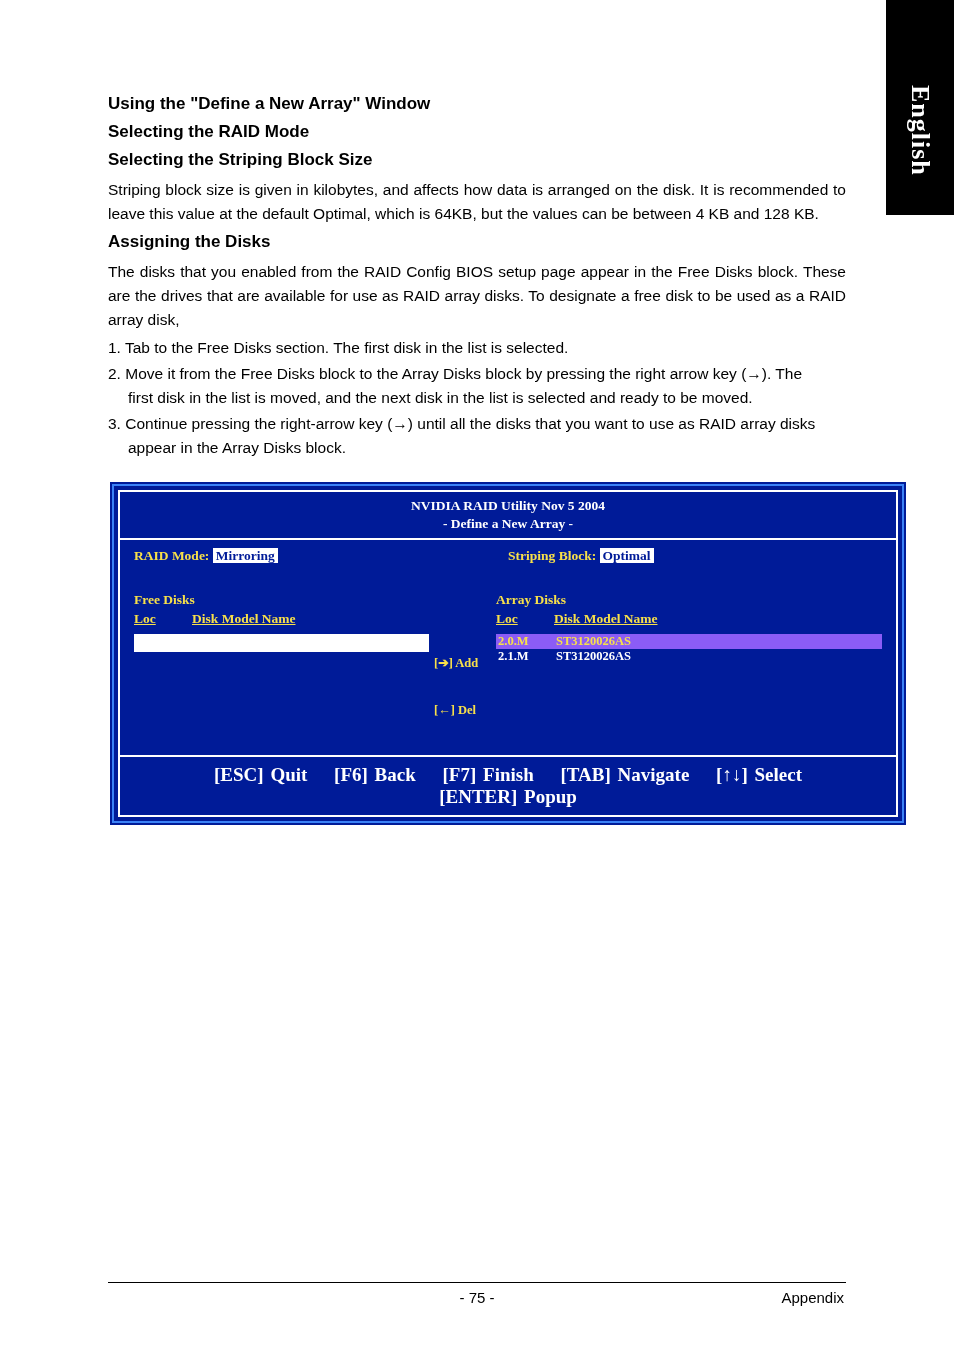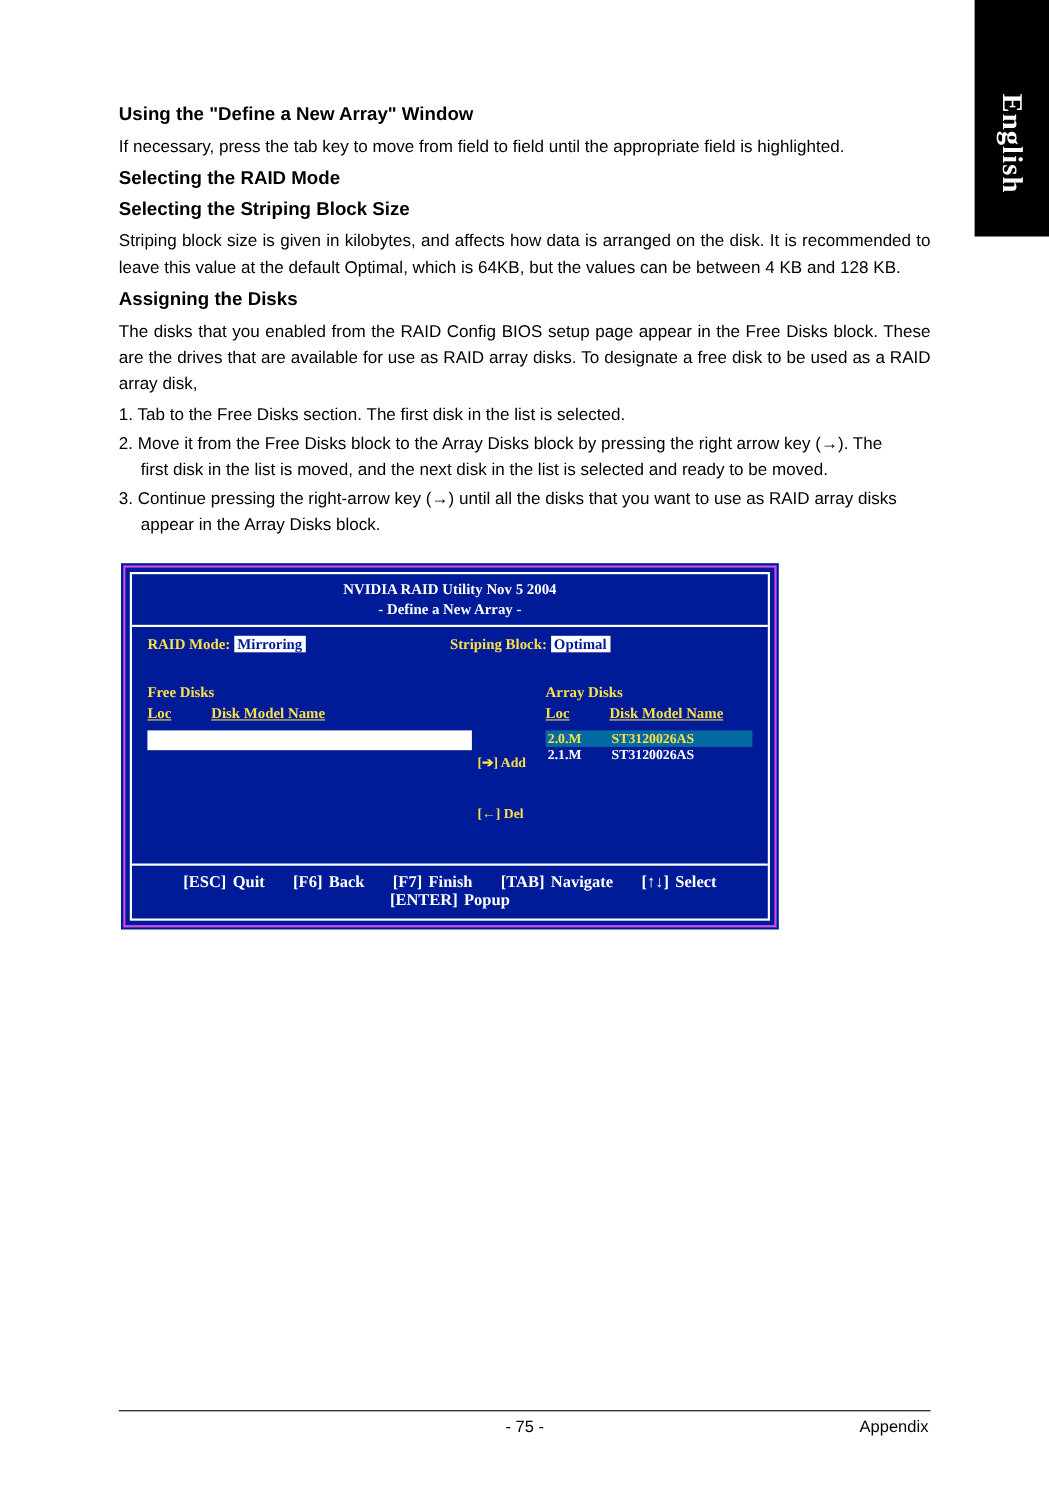--- a/index.html
+++ b/index.html
@@ -57,23 +57,23 @@
     text-indent: -20px;
     margin-bottom: 2px;
   }
   .content .list-item .cont {
     display: block;
     text-indent: 0;
   }
 
   .bios-window {
     margin-top: 24px;
-    width: 594px;
+    width: 792px;
     margin-left: 4px;
-    border: 2px solid #d946ef;
+    border: 2px solid #3b82f6;
     outline: 2px solid #001b98;
     background: #001b98;
     color: #fff;
     font-family: "Times New Roman", serif;
     font-size: 13.5px;
     font-weight: bold;
   }
   .bios-inner {
     border: 2px solid #fff;
     margin: 4px;
@@ -117,35 +117,35 @@
     margin-top: 7px;
     min-height: 85px;
   }
   .disk-row {
     display: flex;
     font-size: 12.5px;
     padding: 0 2px;
   }
   .disk-row .loc { width: 58px; }
   .disk-row.sel {
-    background: #0369a1;
+    background: #8b5cf6;
     color: #f7e04a;
   }
   .free-area-box {
     background: #fff;
     height: 18px;
     width: 295px;
     margin-top: 7px;
   }
 
   .bios-footer {
     border-top: 2px solid #fff;
     padding: 7px 4px;
     text-align: center;
-    font-size: 15px;
+    font-size: 19px;
     word-spacing: 2px;
   }
   .bios-footer span { margin: 0 10px; white-space: nowrap;}
 
   .page-footer {
     position: absolute;
     left: 108px;
     bottom: 48px;
     width: 738px;
     border-top: 1px solid #000;
@@ -159,21 +159,20 @@
 </style>
 </head>
 <body>
 
 <div class="side-tab">
   <span>English</span>
 </div>
 
 <div class="content">
   <h2>Using the "Define a New Array" Window</h2>
-  <p>If necessary, press the tab key to move from field to field until the appropriate field is highlighted.</p>
 
   <h2>Selecting the RAID Mode</h2>
 
   <h2>Selecting the Striping Block Size</h2>
   <p>Striping block size is given in kilobytes, and affects how data is arranged on the disk. It is recommended to leave this value at the default Optimal, which is 64KB, but the values can be between 4 KB and 128 KB.</p>
 
   <h2>Assigning the Disks</h2>
   <p>The disks that you enabled from the RAID Config BIOS setup page appear in the Free Disks block. These are the drives that are available for use as RAID array disks. To designate a free disk to be used as a RAID array disk,</p>
 
   <div class="list-item">1. Tab to the Free Disks section. The first disk in the list is selected.</div>

